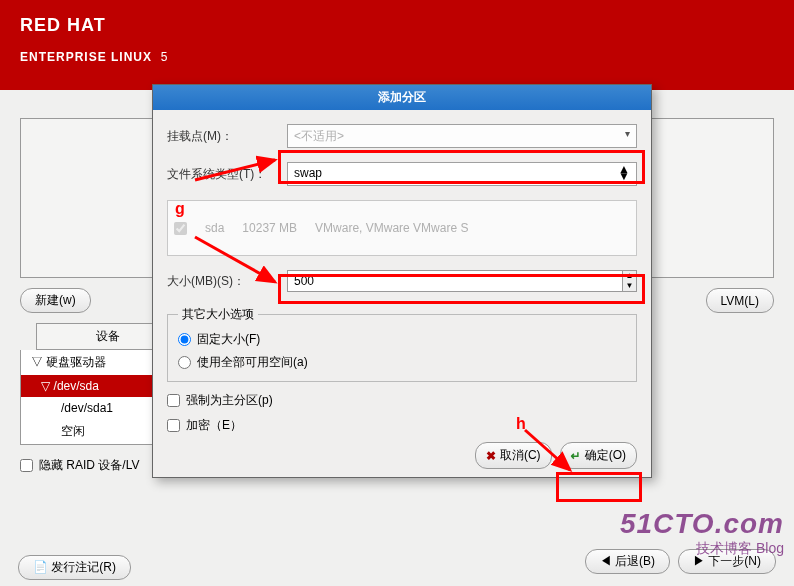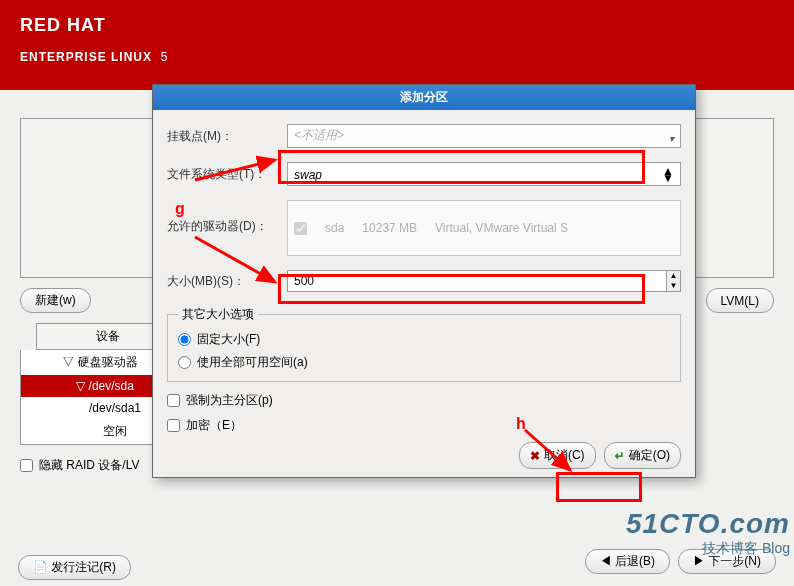--- a/index.html
+++ b/index.html
@@ -7,32 +7,32 @@
     .redhat-banner { background: #BE0000; color: #fff; height: 90px; padding: 15px 20px; }
     .red-hat-txt { font-size: 18px; font-weight: bold; letter-spacing: 1px; }
     .enterprise-txt { font-size: 28px; font-weight: 900; letter-spacing: 1px; }
     .enterprise-txt span.five { color: #fff; font-weight: 300; }
     .main-area { position: absolute; top: 100px; left: 0; right: 0; bottom: 40px; padding: 0 20px; }
     .top-panel { border: 1px solid #999; background: #f4f4f3; height: 160px; margin-top: 18px;}
     .toolbar-row { margin-top: 10px; display:flex; gap:10px; }
     .bt { background: linear-gradient(#fcfcfc,#e6e6e6); border:1px solid #999; padding: 3px 14px; border-radius:12px; cursor:pointer; }
     .device-panel {margin-top:10px;}
     .device-header{border:1px solid #999; background:#f4f4f3; padding:4px 8px; text-align:center;margin-left:16px;}
-    .tree{border:1px solid #999; border-top:none; background:#fff;text-align:center;}
+    .tree{border:1px solid #999; border-top:none; background:#fff;}
     .tree-row{ padding:4px 10px; }
     .tree-row.sel{ background:#BE0000; color:#fff;}
     .tree-row.child{ padding-left:40px;}
     .hidecb{ margin-top:12px; display:flex; align-items:center; gap:6px;}
 
-    .dialog { position: absolute; left: 152px; top: 84px; width: 544px; background: #f0efee; border: 1px solid #666; box-shadow: 4px 4px 10px rgba(0,0,0,0.3); z-index: 50; }
+    .dialog { position: absolute; left: 152px; top: 84px; width: 500px; background: #f0efee; border: 1px solid #666; box-shadow: 4px 4px 10px rgba(0,0,0,0.3); z-index: 50; }
     .dialog-title { background: linear-gradient(#3b87d1,#2171c7); color: #fff; font-weight: bold; text-align: center; padding: 4px; }
     .dialog-body { padding: 14px 14px 8px 14px; }
     .row { display: flex; align-items: center; margin-bottom: 14px; }
     .lab { width: 120px; text-align: left; color: #333; }
-    .inputlike { flex: 1; background:#fff; border:1px solid #a0a0a0; padding:3px 6px; height:24px; display:flex; align-items:flex-end; justify-content:space-between;font-style:italic;}
+    .inputlike { flex: 1; background:#fff; border:1px solid #a0a0a0; padding:3px 6px; height:24px; display:flex; align-items:flex-start; justify-content:space-between;}
     .inputlike .arrow{ font-size:10px; color:#555;}
     .combo-disabled{ color:#b0b0b0; background:#fdfdfd;}
     .driver-list{ flex:1; background:#fafafa; border:1px solid #c8c8c8; height:56px; padding:6px; color:#b0b0b0; display:flex; gap:18px; align-items:center;}
     input[type="text"].sz{ flex:1; border:1px solid #999; padding:3px 6px; height:22px;}
     .spin{ width:14px; display:flex; flex-direction:column; border:1px solid #999; border-left:none; height:22px;}
     .spin div{flex:1; font-size:8px; text-align:center; background:#eee; line-height:9px;}
     .fieldset{ border:1px solid #bbb; padding:8px 10px 4px 10px; margin-bottom:10px;}
     .fieldset legend{ padding:0 4px;}
     .radio-row{ display:flex; align-items:center; gap:6px; margin-bottom:6px;}
     .radio-dis input{ accent-color:#ccc;}
@@ -42,21 +42,21 @@
     .dlg-buttons .bt{ display:flex; align-items:center; gap:4px; padding:4px 10px;}
     .ok-mark{ color:#2a8a2a; font-weight:bold;}
     .x-mark{ color:#a00; font-weight:bold;}
 
     .redbox{ position:absolute; border:3px solid red; z-index:60; pointer-events:none;}
     .ann-g{ position:absolute; color:red; z-index:61; font-size:16px; font-weight:bold;}
     .arrow-svg{position:absolute; z-index:61; pointer-events:none;}
 
     .bottom-bar{ position:absolute; bottom:12px; right:18px; display:flex; gap:8px;}
     .bottom-left{ position:absolute; bottom:6px; left:18px;}
-    .watermark{ position:absolute; right:4px; bottom:28px; z-index:70; opacity:0.75; color:#0c4a6e; text-align:right; }
+    .watermark{ position:absolute; right:10px; bottom:28px; z-index:70; opacity:0.75; color:#701a75; text-align:right; }
     .watermark .big{ font-size:28px; font-weight:900; font-style:italic; letter-spacing:1px;}
     .watermark .sm{ font-size:14px;}
   </style>
 </head>
 <body>
 
 <div class="redhat-banner">
   <div class="red-hat-txt">RED HAT</div>
   <div class="enterprise-txt">
     <span>ENTERPRISE LINUX</span>
@@ -100,26 +100,25 @@
       <span class="lab">文件系统类型(T)：</span>
       <div class="inputlike">
         <span>swap</span>
         <span style="display:flex;flex-direction:column;font-size:7px;line-height:7px;">
             <span>▲</span>
             <span>▼</span>
           </span>
       </div>
     </div>
     <div class="row" style="align-items:flex-start;">
-      <span class="lab" style="margin-top:18px;">允许的驱动器(D)：</span>
       <div class="driver-list">
         <input type="checkbox" checked="" disabled="" style="">
         <span>sda</span>
         <span>10237 MB</span>
-        <span>Virtual, VMware Virtual S</span>
+        <span>VMware, VMware VMware S</span>
       </div>
     </div>
     <div class="row">
       <span class="lab">大小(MB)(S)：</span>
       <input type="text" class="sz" value="500" style="">
       <div class="spin">
           <div>▲</div>
           <div>▼</div>
         </div>
     </div>

